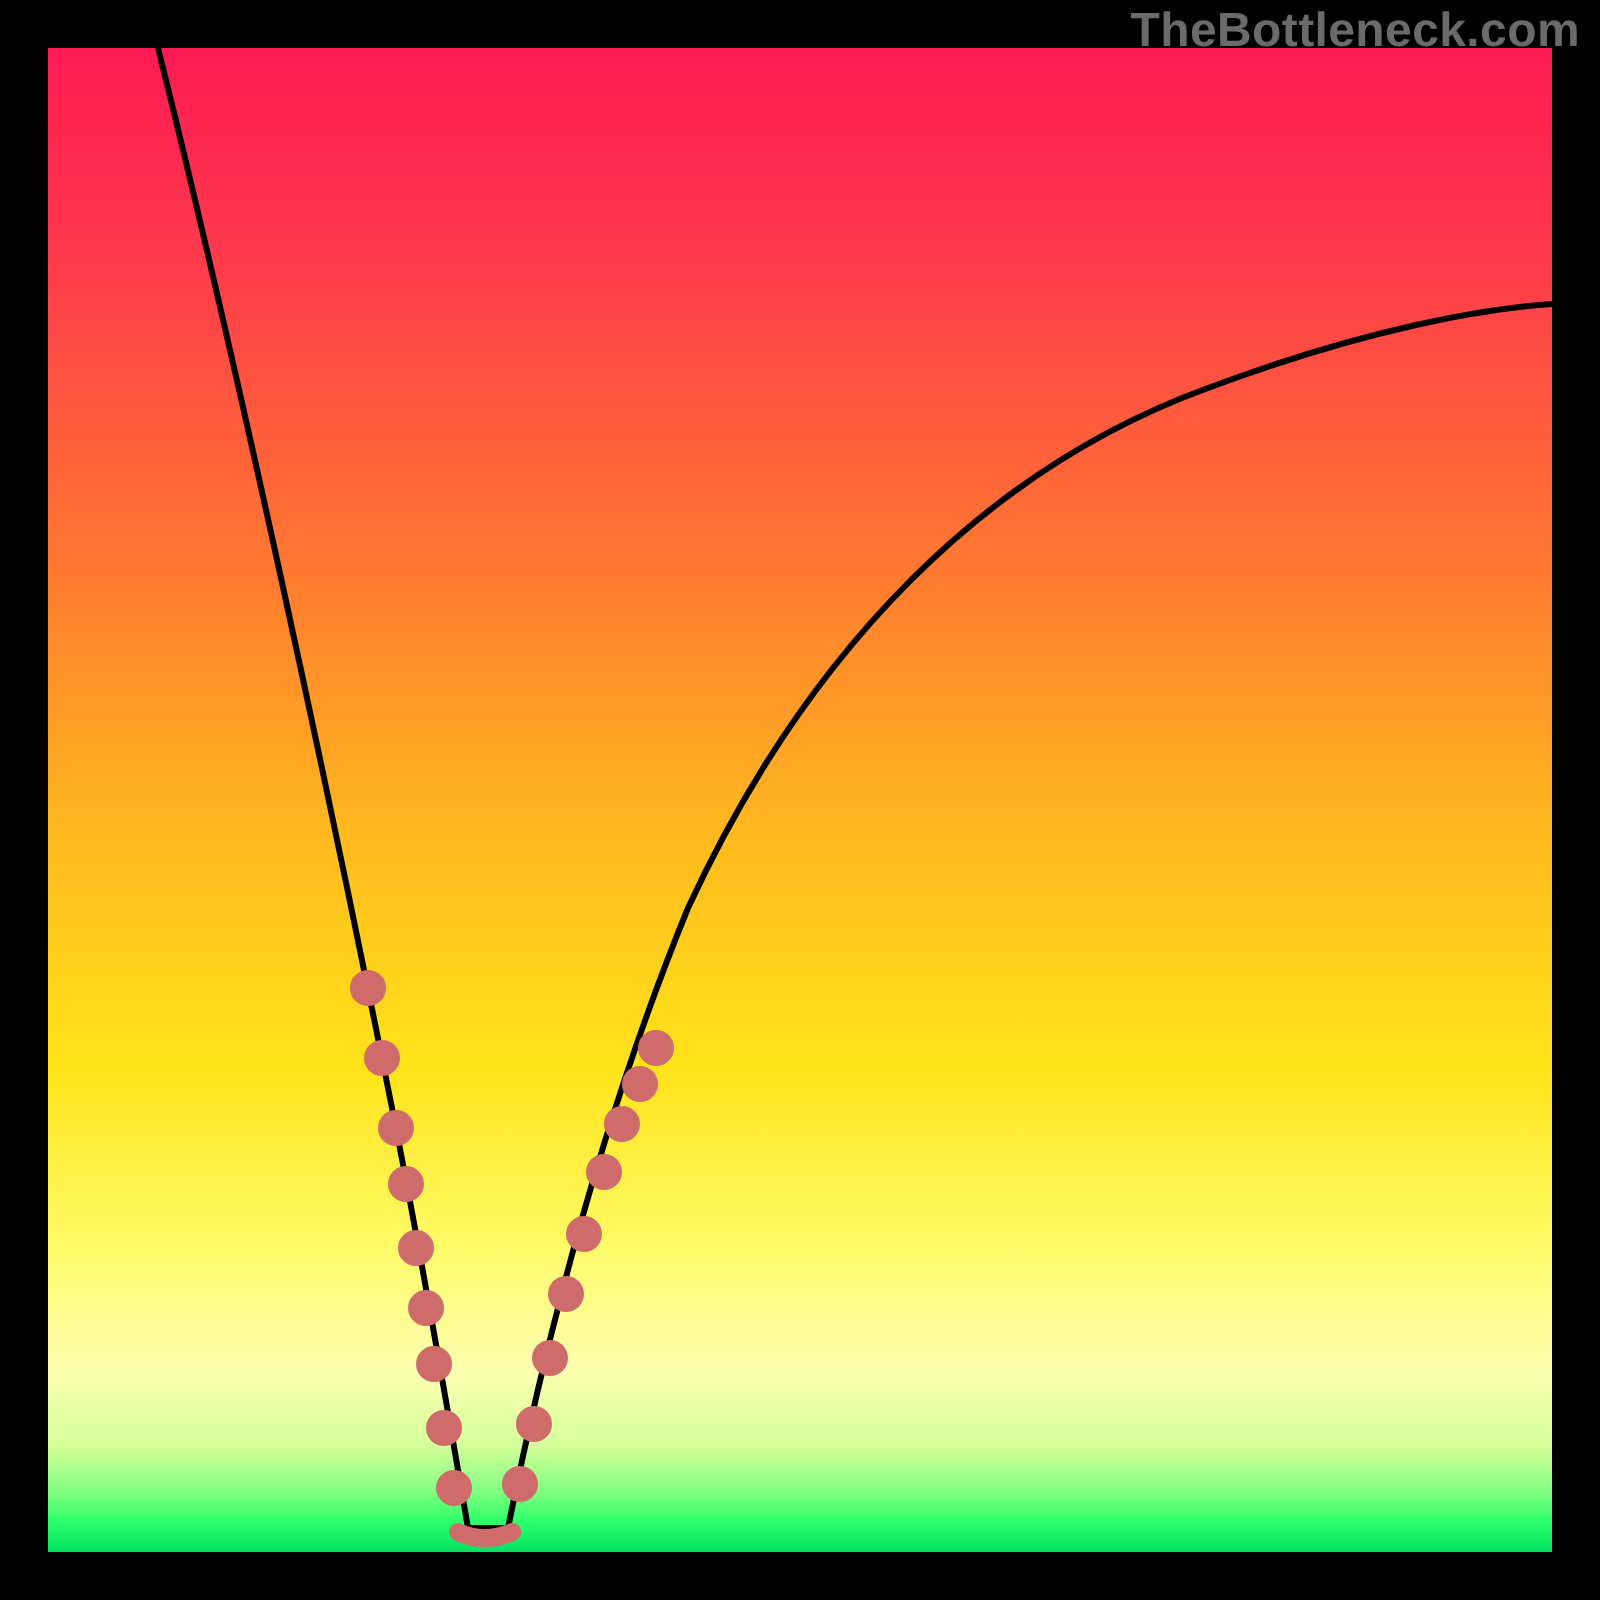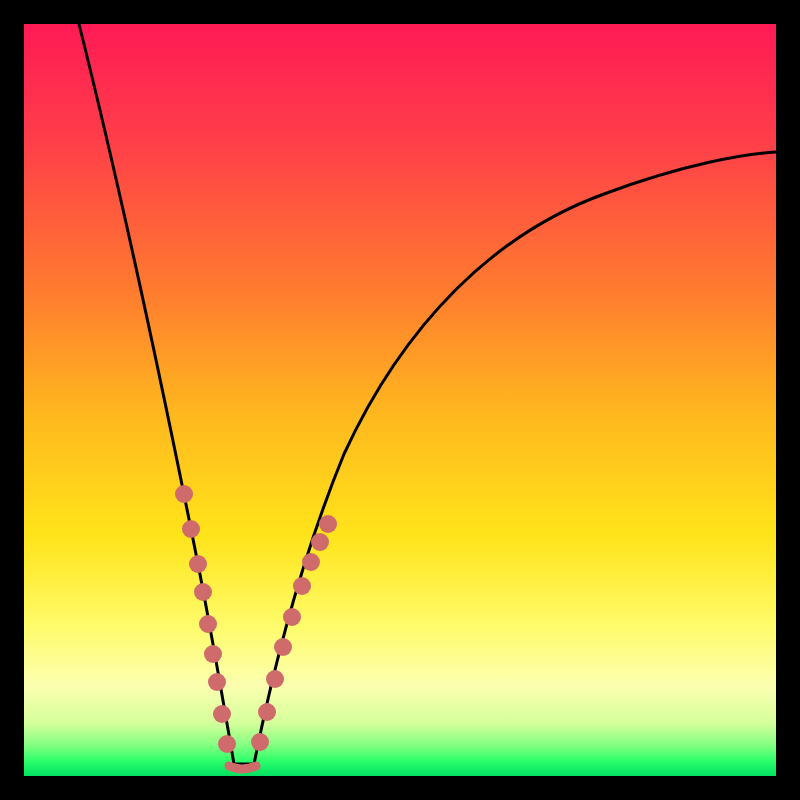--- a/index.html
+++ b/index.html
@@ -96,13 +96,14 @@
         <circle cx="259" cy="623" r="9"></circle>
         <circle cx="268" cy="593" r="9"></circle>
         <circle cx="278" cy="562" r="9"></circle>
         <circle cx="287" cy="538" r="9"></circle>
         <circle cx="296" cy="518" r="9"></circle>
         <circle cx="304" cy="500" r="9"></circle>
       </g>
     </svg>
 
   </div>
+  <div class="watermark">TheBottleneck.com</div>
 </div>
 
 </body></html>

